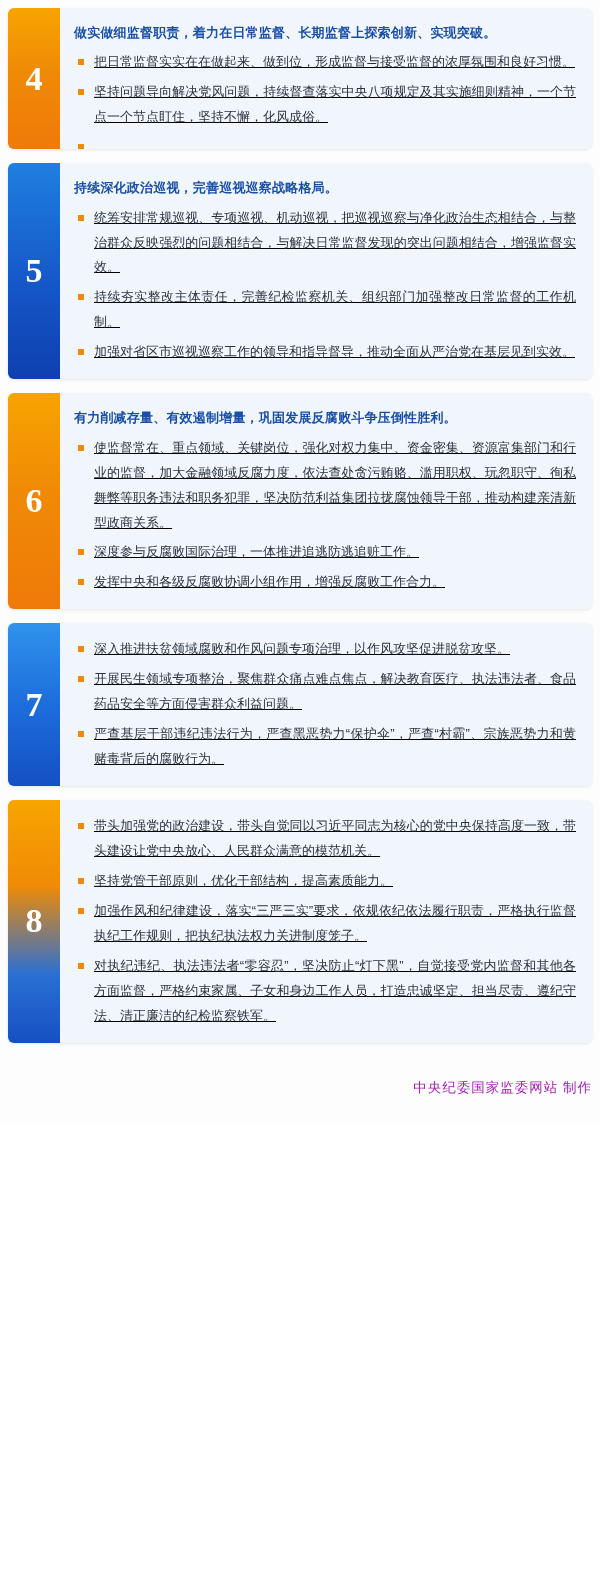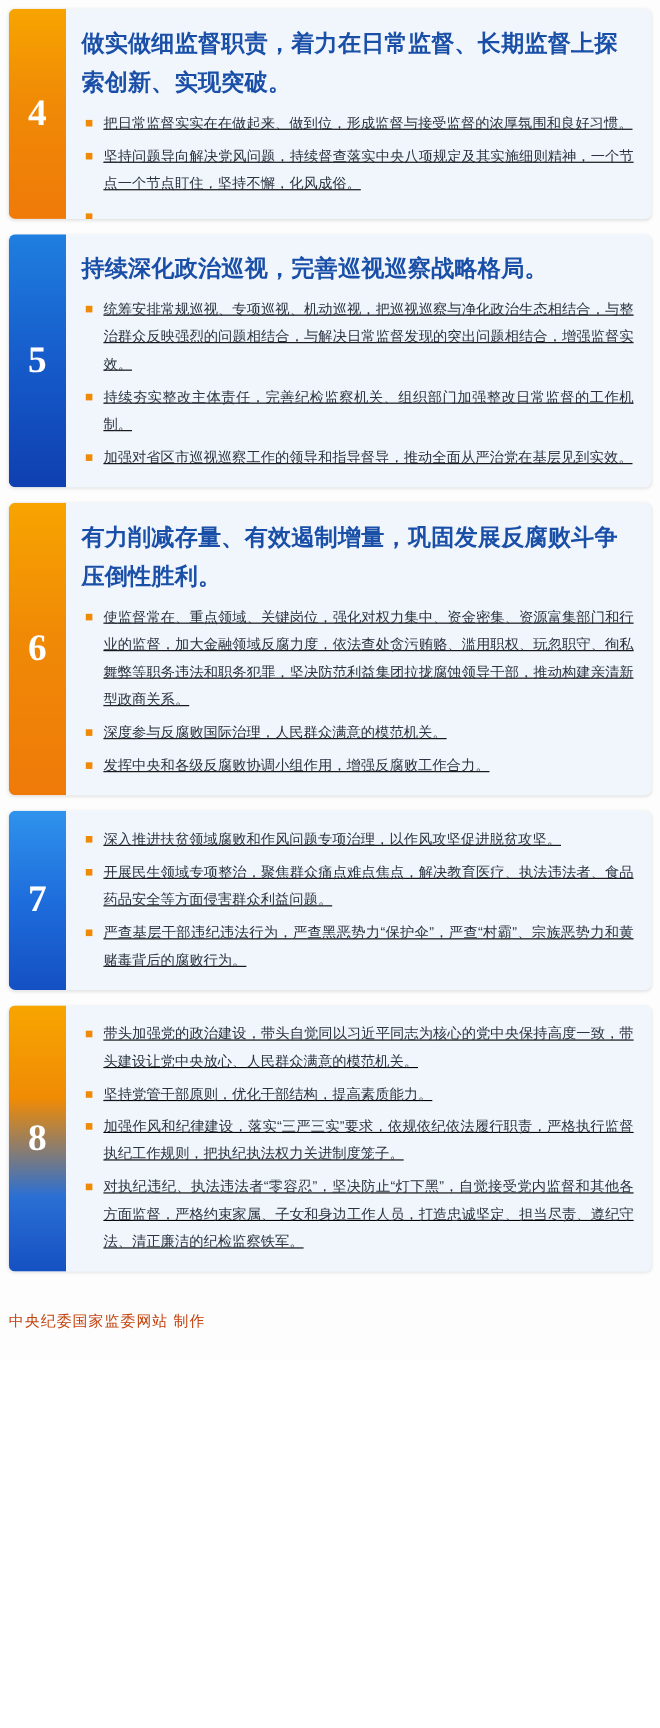--- a/index.html
+++ b/index.html
@@ -47,21 +47,21 @@
   .strip-blue-light {
     background: linear-gradient(180deg, #2f93ec 0%, #1e6ddc 50%, #1450c4 100%);
   }
   .body {
     flex: 1 1 auto;
     padding: 14px 16px 14px 14px;
     background: #f1f6fd;
   }
   .card-title {
     color: #1a4fa8;
-    font-size: 21px;
+    font-size: 13px;
     font-weight: bold;
     line-height: 1.72;
     letter-spacing: 0.2px;
     margin: 0 0 6px 0;
   }
   .bullets {
     list-style: none;
     margin: 0;
     padding: 0;
     text-decoration: underline;
@@ -80,22 +80,22 @@
     position: absolute;
     left: 4px;
     top: 9px;
     width: 6px;
     height: 6px;
     background: #ef8a06;
     display: block;
   }
   .footer {
     width: 584px;
-    text-align: left;
-    color: #c2410c;
+    text-align: right;
+    color: #a21caf;
     font-size: 13.5px;
     padding: 22px 0 26px 0;
     letter-spacing: 1px;
   }
 </style>
 </head>
 <body>
 
 <div id="cards-root">
     <div class="card">
@@ -125,21 +125,21 @@
       </div>
     </div>
     <div class="card">
       <div class="numstrip strip-orange">
         <span>6</span>
       </div>
       <div class="body">
         <div class="card-title">有力削减存量、有效遏制增量，巩固发展反腐败斗争压倒性胜利。</div>
         <ul class="bullets">
           <li><span class="sq"></span><span>使监督常在、重点领域、关键岗位，强化对权力集中、资金密集、资源富集部门和行业的监督，加大金融领域反腐力度，依法查处贪污贿赂、滥用职权、玩忽职守、徇私舞弊等职务违法和职务犯罪，坚决防范利益集团拉拢腐蚀领导干部，推动构建亲清新型政商关系。</span></li>
-          <li><span class="sq"></span><span>深度参与反腐败国际治理，人民群众满意的模范机关。</span></li>
+          <li><span class="sq"></span><span>深度参与反腐败国际治理，一体推进追逃防逃追赃工作。</span></li>
           <li><span class="sq"></span><span>发挥中央和各级反腐败协调小组作用，增强反腐败工作合力。</span></li>
         </ul>
       </div>
     </div>
     <div class="card">
       <div class="numstrip strip-blue-light">
         <span>7</span>
       </div>
       <div class="body">
         <ul class="bullets">

